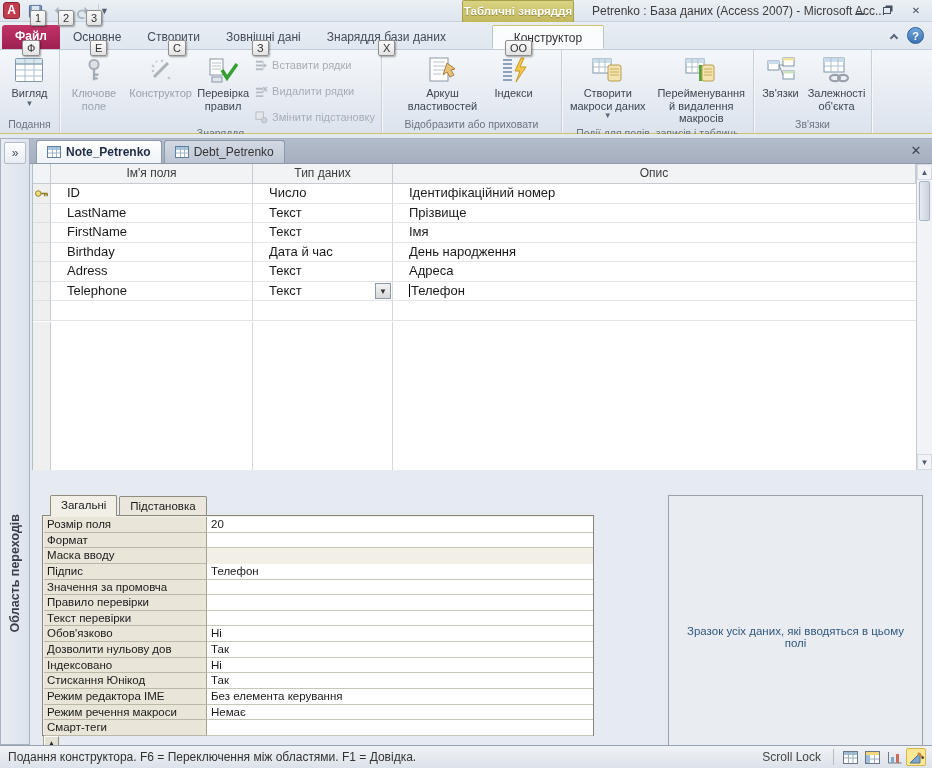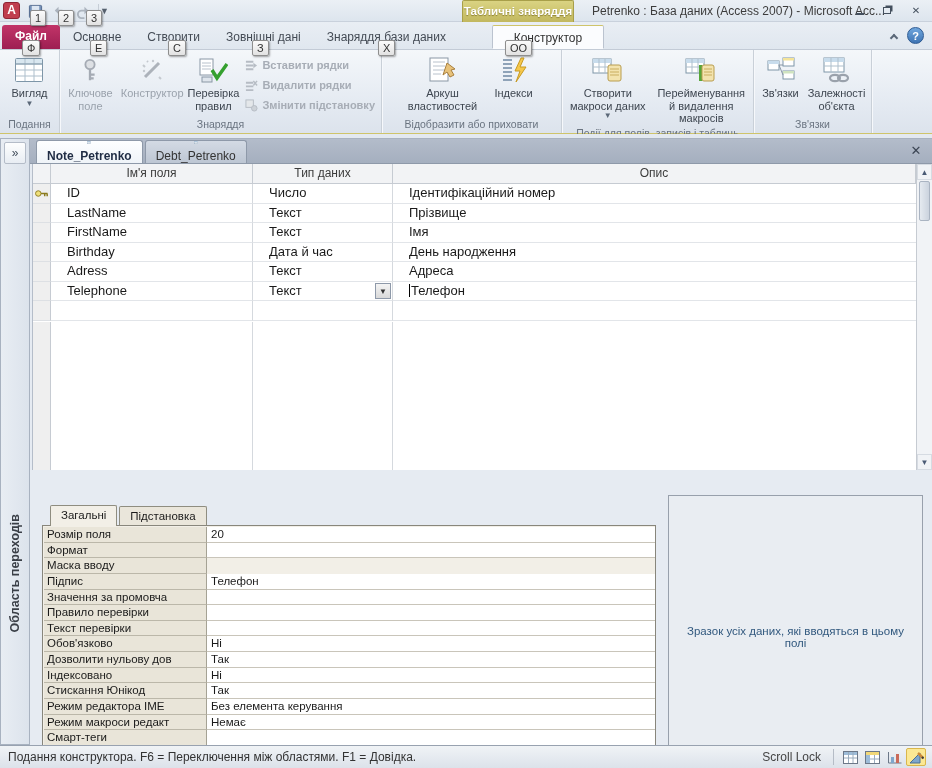--- a/index.html
+++ b/index.html
@@ -44,38 +44,38 @@
   #ribbon { position:absolute; left:0; top:50px; width:932px; height:84px; background:linear-gradient(#F4F7FA,#E3E9F1 70%,#DCE3EC);
     border-bottom:1px solid #CFC46A; display:flex; }
   .rgroup { height:100%; display:flex; flex-direction:column; border-right:1px solid #C9D0D8; box-shadow:1px 0 0 #F6F8FB; }
   .rg-body { flex:1; display:flex; align-items:flex-start; padding:3px 2px 0 2px; }
   .rg-label { height:15px; font-size:10.5px; color:#6a7480; text-align:center; line-height:13px; white-space:nowrap; }
   .bigbtn { display:flex; flex-direction:column; align-items:center; text-align:center; font-size:11px; line-height:12.5px;
     color:#3e4650; padding:2px 2px; border-radius:3px; }
   .bigbtn .bicon { height:30px; display:flex; align-items:center; justify-content:center; margin-bottom:2px; }
   .bigbtn.disabled { color:#9aa2ac; }
   .dda { font-size:8px; color:#5b6878; line-height:8px; }
-  .smallstack { display:flex; flex-direction:column; justify-content:flex-start; gap:0; padding-top:2px;font-weight:bold; }
+  .smallstack { display:flex; flex-direction:column; justify-content:flex-start; gap:6px; padding-top:2px; }
   .smallbtn { display:flex; align-items:center; gap:4px; font-size:11px; height:20px; padding:0 4px; color:#3e4650; white-space:nowrap; }
   .smallbtn.disabled { color:#A7ADB6; }
 
   
   #workspace { position:absolute; left:0; top:134px; width:932px; height:611px; background:#E3E9F0; }
   #navstrip { position:absolute; left:0; top:4px; width:30px; bottom:0; background:linear-gradient(90deg,#E8EDF3,#DCE3EC);
     border:1px solid #A8B2C0; display:flex; flex-direction:column; align-items:center; }
   .navexp { width:22px; height:22px; margin-top:3px; border:1px solid #B4BCC8; border-radius:2px; background:linear-gradient(#FDFEFE,#E8EDF3);
     font-size:12px; color:#44505e; text-align:center; line-height:20px; }
   .navlabel { margin-top:auto; margin-bottom:112px; writing-mode:vertical-rl; transform:rotate(180deg);
     font-size:12.5px; font-weight:bold; color:#3a3f47; white-space:nowrap; }
   #docarea { position:absolute; left:30px; top:4px; right:0; bottom:0; background:#E6EBF2; border-top:1px solid #A8B2C0; }
 
   
   #tabstrip { position:absolute; left:0; top:0; right:0; height:25px; background:linear-gradient(#B3BCCA,#A5AFBF); border-bottom:1px solid #8E99A9; display:flex; align-items:flex-end; padding-left:6px; }
   .doctab { height:23px; display:flex; align-items:center; gap:5px; padding:0 10px; font-size:12px; color:#333;
-    background:linear-gradient(#D3DAE4,#BDC6D3); border:1px solid #8E99A9; border-bottom:none; border-radius:3px 3px 0 0; margin-right:2px; white-space:nowrap;flex-direction:column; }
+    background:linear-gradient(#D3DAE4,#BDC6D3); border:1px solid #8E99A9; border-bottom:none; border-radius:3px 3px 0 0; margin-right:2px; white-space:nowrap; }
   .doctab.active { background:linear-gradient(#FDFEFF,#EFF3F8); font-weight:bold; color:#1f2c44; }
   .docclose { position:absolute; right:8px; top:4px; font-size:13px; color:#3c4654; width:16px; text-align:center; }
 
   
   #gridarea { position:absolute; left:2px; top:25px; width:884px; height:306px; background:#fff; border-left:1px solid #B5BDC9; }
   .ghead { display:flex; height:20px; }
   .ghead > div { background:#F2F3F5; border-right:1px solid #C6CBD2; border-bottom:1px solid #C6CBD2;
     font-size:12px; color:#3c3c3c; text-align:center; line-height:19px; overflow:hidden; }
   .gh-sel { width:18px; }
   .gh-name { width:202px; }
@@ -102,21 +102,21 @@
   .sdown { position:absolute; bottom:0; left:0; right:0; }
 
   
   #fpcaption { position:absolute; left:2px; top:331px; right:2px; height:17px; background:#E9EDF2;
     border-top:1px solid #C3CAD3; border-bottom:1px solid #D5DAE1; font-size:11.5px; color:#3c3c3c; text-align:center; line-height:16px; }
 
   
   #bottompane { position:absolute; left:0; top:348px; right:0; bottom:0; background:#E6EBF2; }
 
   
-  #propsheet { position:absolute; left:12px; top:8px; width:614px; height:241px;margin-top:10px; }
+  #propsheet { position:absolute; left:12px; top:8px; width:552px; height:241px; }
   .ptabs { display:flex; height:21px; padding-left:8px; align-items:flex-end; }
   .ptab { height:20px; padding:0 10px; background:#EAE6DB; border:1px solid #8F8D80; border-bottom:none;
     border-radius:2px 2px 0 0; font-size:11.5px; line-height:19px; color:#1a1a1a; margin-right:2px; }
   .ptab.active { height:21px; background:#F2EFE7; position:relative; z-index:2; }
   .pgrid { position:absolute; left:0; top:20px; right:0; bottom:0; background:#F2EFE7; border:1px solid #88867C; display:flex;flex-direction:column; }
   .pcols { flex:1; display:flex; flex-direction:column; padding:1px 0 0 1px; }
   .prow { display:flex; height:15.64px; }
   .plabel { width:163px; background:#E9E5D9; border-right:1px solid #A5A294; border-bottom:1px solid #BBB7A9;
     font-size:11.5px; line-height:14px; padding:0 3px; white-space:nowrap; overflow:hidden; }
   .pval { flex:1; background:#fff; border-bottom:1px solid #C9C5BA; font-size:11.5px; line-height:14px; padding:0 4px; white-space:nowrap; overflow:hidden; position:relative; }
@@ -534,21 +534,21 @@
               </div>
             <div class="prow">
                 <div class="plabel">Стискання Юнікод</div>
                 <div class="pval"><span>Так</span></div>
               </div>
             <div class="prow">
                 <div class="plabel">Режим редактора IME</div>
                 <div class="pval"><span>Без елемента керування</span></div>
               </div>
             <div class="prow">
-                <div class="plabel">Режим макроси редакт</div>
+                <div class="plabel">Режим речення макроси</div>
                 <div class="pval"><span>Немає</span></div>
               </div>
             <div class="prow">
                 <div class="plabel">Смарт-теги</div>
                 <div class="pval"><span></span></div>
               </div>
           </div>
           <div class="pvscroll">
             <div class="psbtn">▲</div>
             <div class="psthumb"></div>

